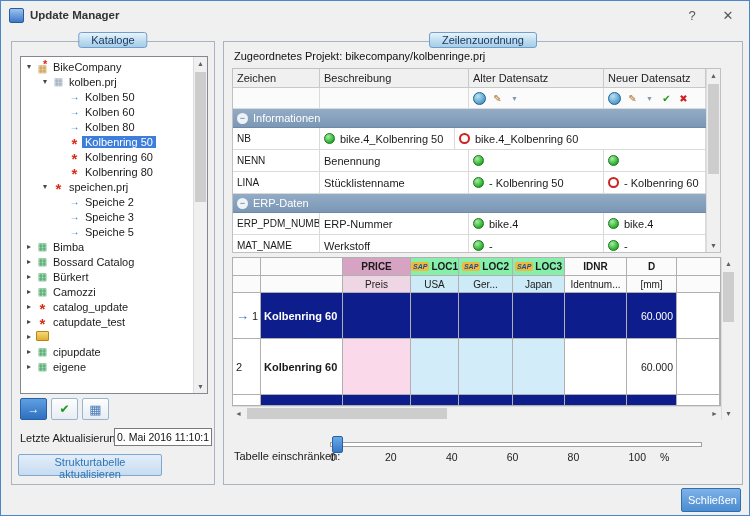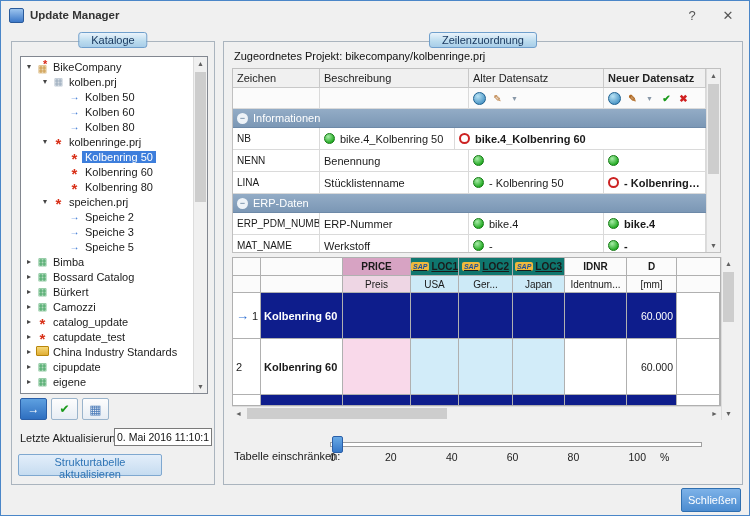--- a/index.html
+++ b/index.html
@@ -63,21 +63,21 @@
     font-family:"Liberation Sans",sans-serif;font-size:10.5px;padding:0 2px;text-align:right;color:#111;}
   .upd-btn{position:absolute;left:6px;top:412px;width:144px;height:22px;background:linear-gradient(#e3eefa,#c6dcf0);
     border:1px solid #7fa8d0;color:#2e74b5;font-size:11px;border-radius:2px;font-family:inherit;}
 
   
   .project-line{position:absolute;left:10px;top:8px;color:#111;}
   .mapwrap{position:absolute;left:8px;top:26px;width:487px;height:183px;display:flex;border:1px solid #c0c0c0;background:#fff;}
   .maptable{flex:1;display:flex;flex-direction:column;min-width:0;overflow:hidden;}
   .mrow{display:flex;border-bottom:1px solid #dadada;align-items:stretch;flex:none;}
   .mcell{padding:0 4px;overflow:hidden;white-space:nowrap;display:flex;align-items:center;border-right:1px solid #dadada;min-width:0;}
-  .c1{width:78px;flex:none;}.c2{width:140px;flex:none;}.c3{width:126px;flex:none;}.c4{flex:1;font-weight:bold;}
+  .c1{width:78px;flex:none;}.c2{width:140px;flex:none;}.c3{width:126px;flex:none;}.c4{flex:1;}
   .mhead{height:18px;background:#f0f0f0;border-bottom:1px solid #c8c8c8;}
   .mhead .mcell{border-right:1px solid #c8c8c8;color:#222;}
   .micons{height:20px;background:#fbfbfb;}
   .msec{height:18px;background:linear-gradient(#93acc6,#7b97b5);color:#fff;border-bottom:1px solid #6d89a8;display:flex;align-items:center;}
   .minus{width:11px;height:11px;border-radius:50%;background:#eef3f8;color:#4a6a8a;font-size:9px;line-height:11px;text-align:center;margin:0 5px 0 4px;flex:none;}
   .mdata{height:21px;}
   .zcell{font-size:10px;}
   .ell{text-overflow:ellipsis;}
   .st{width:11px;height:11px;border-radius:50%;margin-right:5px;flex:none;box-sizing:border-box;}
   .st.ok{background:radial-gradient(circle at 35% 30%,#a8eca8 0%,#22aa22 75%);border:1px solid #157a15;}
@@ -93,21 +93,21 @@
   
   .dtable{position:absolute;left:8px;top:215px;width:503px;height:163px;display:flex;}
   .dtcol{flex:1;display:flex;flex-direction:column;min-width:0;}
   .dtwrap{flex:1;border:1px solid #b0b0b0;overflow:hidden;display:flex;flex-direction:column;background:#fff;}
   .drow{display:flex;border-bottom:1px solid #b0b0b0;flex:none;}
   .dhead{height:34px;}
   .hc{border-right:1px solid #b0b0b0;display:flex;flex-direction:column;min-width:0;box-sizing:border-box;}
   .hc .t{height:17px;display:flex;align-items:center;justify-content:center;font-weight:bold;font-size:10px;border-bottom:1px solid #b0b0b0;overflow:hidden;white-space:nowrap;}
   .hc .b{height:16px;display:flex;align-items:center;justify-content:center;font-size:10px;overflow:hidden;white-space:nowrap;}
   .price-t{background:#d7a3c3;}.price-b{background:#eed6e4;}
-  .loc-t{background:#0f766e;gap:2px;text-decoration:underline;}.loc-b{background:#cdeaf7;}
+  .loc-t{background:#86efac;gap:2px;}.loc-b{background:#cdeaf7;}
   .plain-t{background:#fbfbfb;}.plain-b{background:#fbfbfb;}
   .sap{background:#f0b93c;color:#1a4f9c;font-size:7px;font-weight:bold;font-style:italic;padding:1px 2px;border-radius:2px;line-height:1;}
   .w0{width:28px;flex:none;}.w1{width:82px;flex:none;}.w2{width:68px;flex:none;}.w3{width:48px;flex:none;}
   .w4{width:54px;flex:none;}.w5{width:52px;flex:none;}.w6{width:62px;flex:none;}.w7{width:50px;flex:none;}.wf{flex:1;border-right:none;}
   .dc{border-right:1px solid #b0b0b0;display:flex;align-items:center;padding:0 3px;overflow:hidden;white-space:nowrap;box-sizing:border-box;min-width:0;}
   .r1{height:45px;}.r2{height:55px;}.r3{height:45px;}
   .selc{background:#0e1d8c;color:#fff;}
   .pink{background:#f9d9ea;}
   .cyan{background:#d2ecf9;}
   .namec{font-weight:bold;}
@@ -160,25 +160,20 @@
             <span class="tlabel">Kolben 50</span>
           </div>
         <div class="trow lvl2">
             <span class="ticon i-part"></span>
             <span class="tlabel">Kolben 60</span>
           </div>
         <div class="trow lvl2">
             <span class="ticon i-part"></span>
             <span class="tlabel">Kolben 80</span>
           </div>
-        <div class="trow lvl1">
-            <span class="chev exp"></span>
-            <span class="ticon i-star"></span>
-            <span class="tlabel">kolbenringe.prj</span>
-          </div>
         <div class="trow lvl2">
             <span class="ticon i-star"></span>
             <span class="tlabel sel-label">Kolbenring 50</span>
           </div>
         <div class="trow lvl2">
             <span class="ticon i-star"></span>
             <span class="tlabel">Kolbenring 60</span>
           </div>
         <div class="trow lvl2">
             <span class="ticon i-star"></span>
@@ -227,21 +222,20 @@
             <span class="tlabel">catalog_update</span>
           </div>
         <div class="trow lvl0">
             <span class="chev col"></span>
             <span class="ticon i-star"></span>
             <span class="tlabel">catupdate_test</span>
           </div>
         <div class="trow lvl0">
             <span class="chev col"></span>
             <span class="ticon i-folder"></span>
-            <span class="tlabel">China Industry Standards</span>
           </div>
         <div class="trow lvl0">
             <span class="chev col"></span>
             <span class="ticon i-cat"></span>
             <span class="tlabel">cipupdate</span>
           </div>
         <div class="trow lvl0">
             <span class="chev col"></span>
             <span class="ticon i-cat"></span>
             <span class="tlabel">eigene</span>

